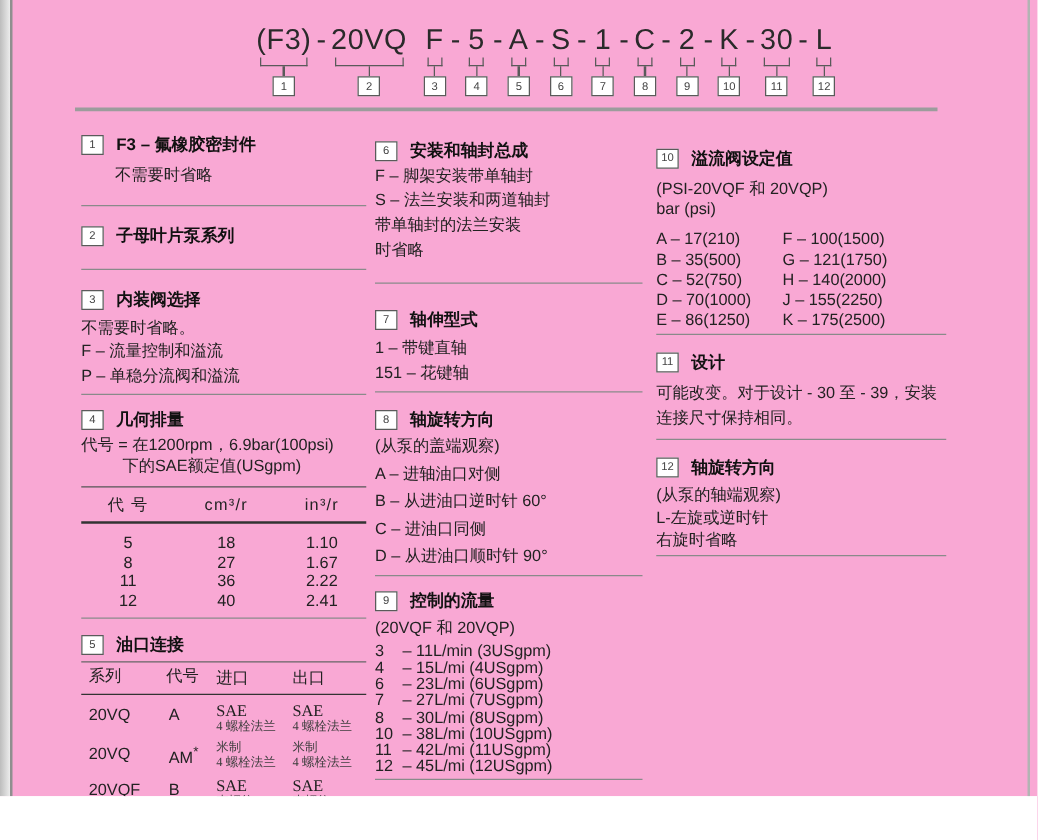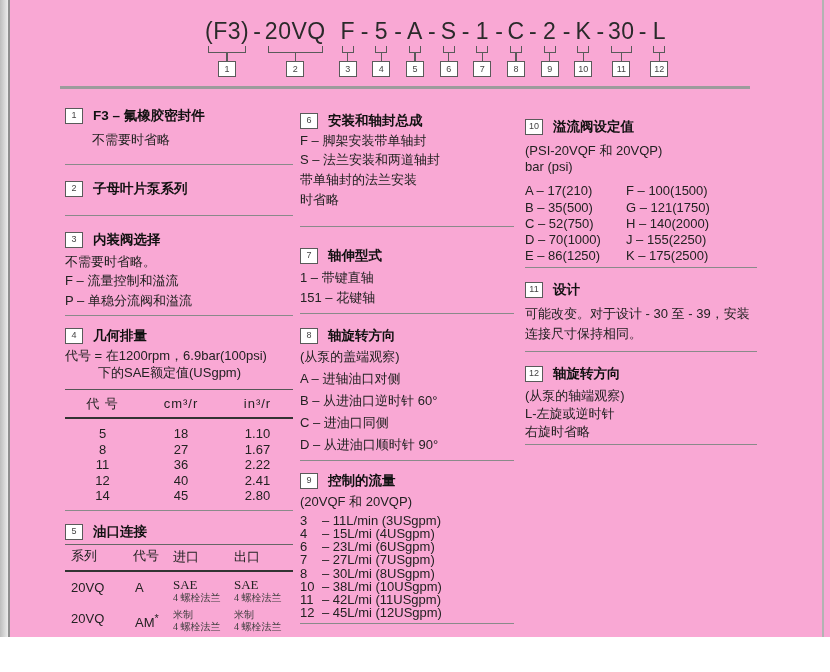--- a/index.html
+++ b/index.html
@@ -233,25 +233,20 @@
           <div class="disp-row">
             <div>11</div>
             <div>36</div>
             <div>2.22</div>
           </div>
           <div class="disp-row">
             <div>12</div>
             <div>40</div>
             <div>2.41</div>
           </div>
-          <div class="disp-row">
-            <div>14</div>
-            <div>45</div>
-            <div>2.80</div>
-          </div>
         </div>
       </div>
     <hr class="divider mt6">
 
     <div class="sec-head mt12">
       <span class="numbox">5</span>
       <span class="sec-title">油口连接</span>
     </div>
     <div id="ports-table">
         <div class="ports-topline"></div>

